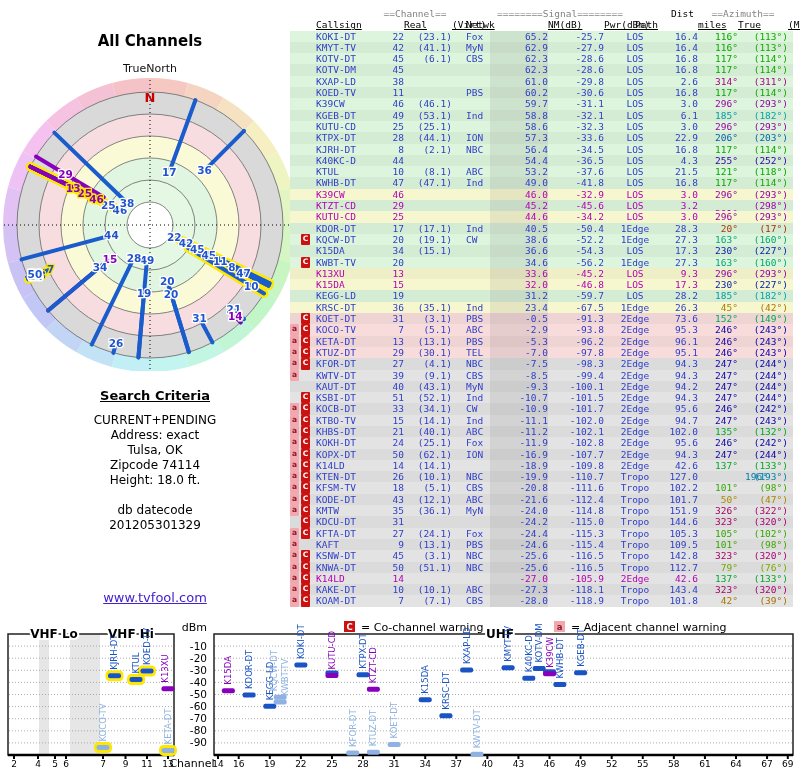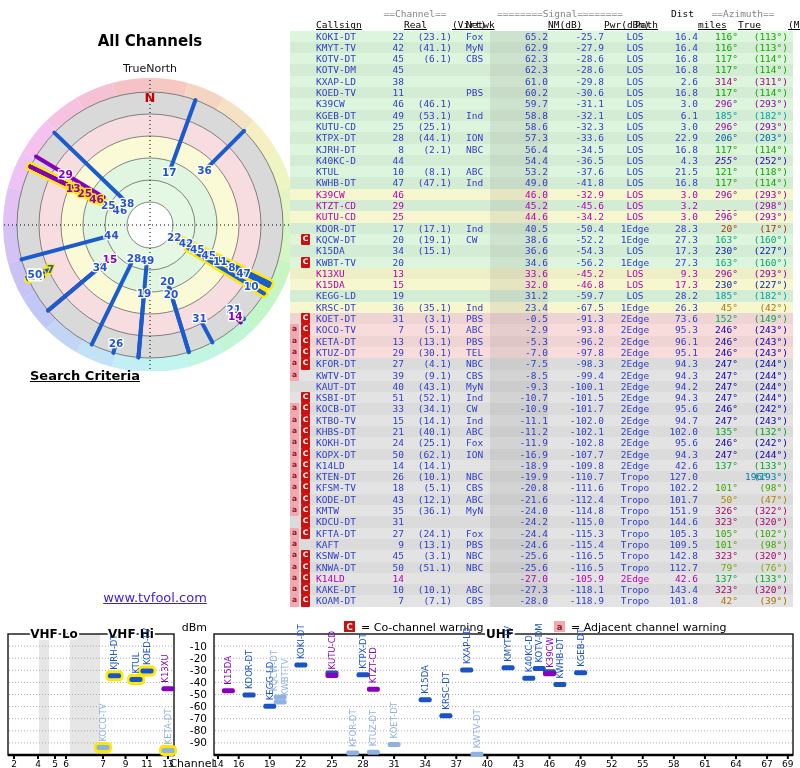--- a/index.html
+++ b/index.html
@@ -6,21 +6,21 @@
     font-family:"DejaVu Sans","Liberation Sans",sans-serif;}
   #root{position:relative;width:800px;height:768px;}
   
   #radar-title{position:absolute;left:0;top:32px;width:300px;text-align:center;
     font-size:15px;font-weight:bold;color:#000;}
   #radar-sub{position:absolute;left:0;top:62px;width:300px;text-align:center;font-size:11px;color:#111;}
   #radar-svg{position:absolute;left:2px;top:26px;}
   #watermark{position:absolute;left:301px;top:314px;writing-mode:vertical-rl;
     font-size:8px;color:#cc0000;letter-spacing:1px;}
   
-  #search{position:absolute;left:30px;top:368px;width:250px;text-align:left;color:#000;}
+  #search{position:absolute;left:30px;top:388px;width:250px;text-align:center;color:#000;}
   #search .hd{font-size:13px;font-weight:bold;text-decoration:underline;margin-bottom:10px;}
   #search .ln{font-size:12px;line-height:15px;min-height:15px;}
   #tvfool-link{position:absolute;left:30px;top:590px;width:250px;text-align:center;
     font-size:13px;color:#4422cc;text-decoration:underline;cursor:pointer;}
   
   #tbl{position:absolute;left:290px;top:8px;width:503px;
     font-family:"DejaVu Sans Mono","Liberation Mono",monospace;font-size:9.5px;}
   .hrow,.trow{position:relative;height:11.3px;line-height:11.3px;white-space:nowrap;}
   .trow:nth-child(even){box-shadow:inset 0 0 0 99px rgba(0,0,0,0.035);}
   .trow span{position:absolute;top:0;height:11.3px;}
@@ -186,20 +186,30 @@
       <text x="94.53973012612553" y="176.92568418898568" text-anchor="middle" font-size="10.5" font-weight="bold" fill="#8800bb" stroke="#ffe800" stroke-width="2.5" paint-order="stroke">46</text>
       <text x="82.85540752423637" y="171.22685928072767" text-anchor="middle" font-size="10.5" font-weight="bold" fill="#8800bb" stroke="#ffe800" stroke-width="2.5" paint-order="stroke">25</text>
       <text x="71.17108492234719" y="165.52803437246968" text-anchor="middle" font-size="10.5" font-weight="bold" fill="#8800bb" stroke="#ffe800" stroke-width="2.5" paint-order="stroke">13</text>
       <text x="63.58616422685597" y="152.27905038285786" text-anchor="middle" font-size="10.5" font-weight="bold" fill="#8800bb" stroke="#ffffff" stroke-width="2.5" paint-order="stroke">29</text>
       <text x="125.03867357319024" y="180.82650481494883" text-anchor="middle" font-size="10.5" font-weight="bold" fill="#2255cc" stroke="#ffffff" stroke-width="2.5" paint-order="stroke">38</text>
     </svg>
   <div id="watermark">tvfool</div>
 
   <div id="search">
     <div class="hd">Search Criteria</div>
+    <div id="search-lines">
+        <div class="ln">CURRENT+PENDING</div>
+        <div class="ln">Address: exact</div>
+        <div class="ln">Tulsa, OK</div>
+        <div class="ln">Zipcode 74114</div>
+        <div class="ln">Height: 18.0 ft.</div>
+        <div class="ln"></div>
+        <div class="ln">db datecode</div>
+        <div class="ln">201205301329</div>
+      </div>
   </div>
 
   <a id="tvfool-link">www.tvfool.com</a>
 
   <div id="tbl">
       <div class="hrow">
         <span class="hgray" style="position: absolute; left: 88px; width: 74px; text-align: center;">==Channel==</span>
         <span class="hgray" style="position: absolute; left: 202px; width: 136px; text-align: center;">========Signal========</span>
         <span class="hblk" style="position: absolute; left: 368px; width: 36px; text-align: right;">Dist</span>
         <span class="hgray" style="position: absolute; left: 408px; width: 90px; text-align: center;">==Azimuth==</span>
@@ -371,21 +381,21 @@
         </div>
         <div class="trow tone-g">
           <span class="f-cs dig">K40KC-D</span>
           <span class="f-real dig">44</span>
           <span class="f-virt dig"></span>
           <span class="f-net dig"></span>
           <span class="f-nm dig">54.4</span>
           <span class="f-pwr dig">-36.5</span>
           <span class="f-path dig">LOS</span>
           <span class="f-mi dig">4.3</span>
-          <span class="f-true" style="color: rgb(42, 0, 168); font-style: italic;">255°</span>
+          <span class="f-true" style="color: rgb(42, 0, 168);">255°</span>
           <span class="f-magn" style="color: rgb(34, 0, 168);">(252°)</span>
         </div>
         <div class="trow tone-g">
           <span class="f-cs dig">KTUL</span>
           <span class="f-real dig">10</span>
           <span class="f-virt dig">(8.1)</span>
           <span class="f-net dig">ABC</span>
           <span class="f-nm dig">53.2</span>
           <span class="f-pwr dig">-37.6</span>
           <span class="f-path dig">LOS</span>

